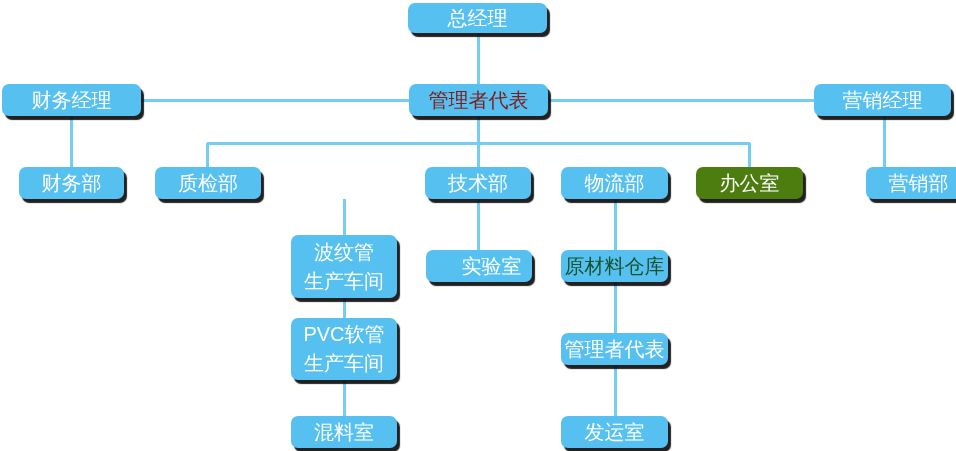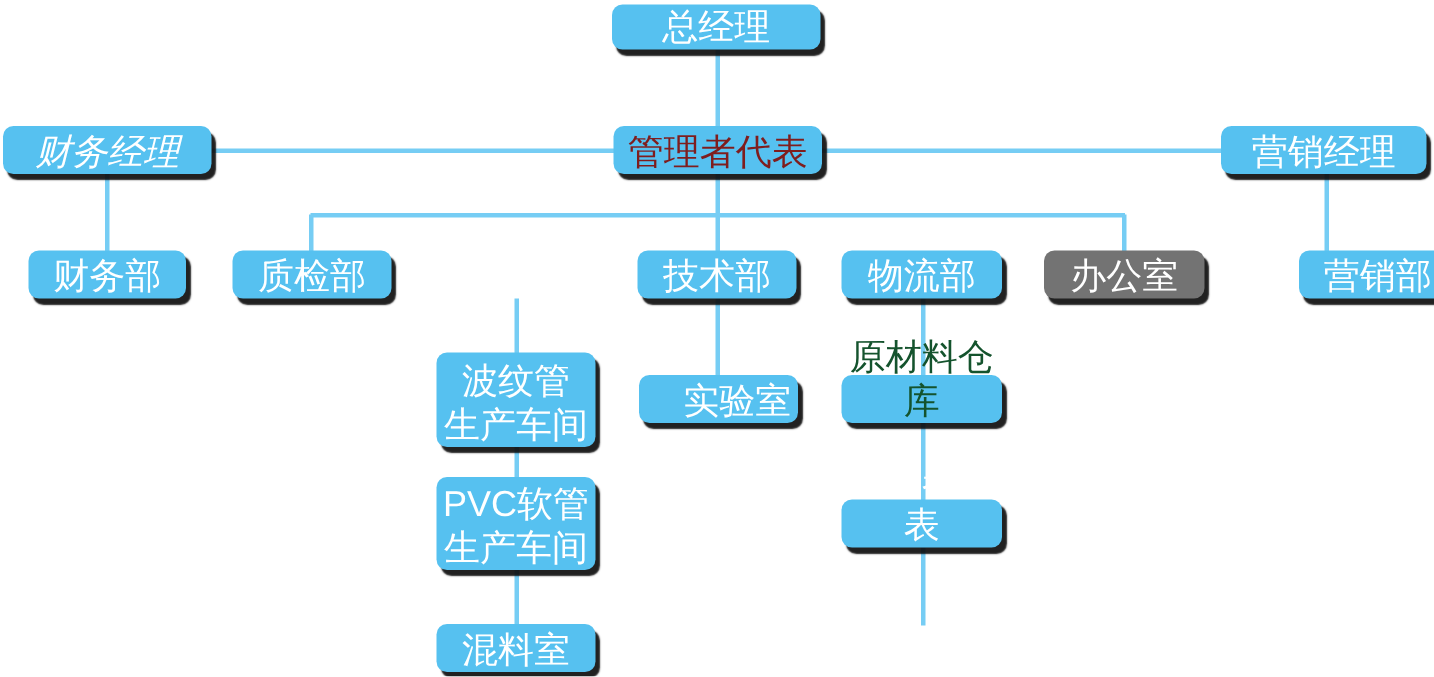--- a/index.html
+++ b/index.html
@@ -12,26 +12,26 @@
     position: relative;
     width: 956px;
     height: 451px;
     background: #ffffff;
     overflow: hidden;
   }
   .node {
     position: absolute;
     z-index: 2;
     display: flex;
-    align-items: flex-end;
+    align-items: center;
     justify-content: center;
     text-align: center;
     border-radius: 7px;
     color: #ffffff;
-    font-size: 24px;
+    font-size: 20px;
     line-height: 29px;
     white-space: pre-line;
     box-shadow: 3px 4px 1px rgba(14, 14, 14, 0.92);
     box-sizing: border-box;
   }
   .edge {
     position: absolute;
     z-index: 1;
   }
 </style>
@@ -50,29 +50,30 @@
     <div class="edge" style="background: rgb(118, 205, 244); left: 747.5px; top: 143px; width: 3px; height: 25px;"></div>
     <div class="edge" style="background: rgb(118, 205, 244); left: 342.5px; top: 199px; width: 3px; height: 37px;"></div>
     <div class="edge" style="background: rgb(118, 205, 244); left: 476.5px; top: 199px; width: 3px; height: 52px;"></div>
     <div class="edge" style="background: rgb(118, 205, 244); left: 613.5px; top: 199px; width: 3px; height: 52px;"></div>
     <div class="edge" style="background: rgb(118, 205, 244); left: 342.5px; top: 297px; width: 3px; height: 22px;"></div>
     <div class="edge" style="background: rgb(118, 205, 244); left: 613.5px; top: 282px; width: 3px; height: 52px;"></div>
     <div class="edge" style="background: rgb(118, 205, 244); left: 342.5px; top: 380px; width: 3px; height: 37px;"></div>
     <div class="edge" style="background: rgb(118, 205, 244); left: 613.5px; top: 365px; width: 3px; height: 52px;"></div>
     <div class="node" style="left: 408px; top: 3px; width: 139px; height: 30px; background: rgb(86, 193, 240); color: rgb(255, 255, 255);"><span>总经理</span></div>
     <div class="node" style="left: 409px; top: 84px; width: 139px; height: 32px; background: rgb(86, 193, 240); color: #7f1d1d;"><span>管理者代表</span></div>
-    <div class="node" style="left: 2px; top: 84px; width: 139px; height: 32px; background: rgb(86, 193, 240); color: rgb(255, 255, 255); font-style: italic;"><span>财务经理</span></div>
+    <div class="node" style="left: 2px; top: 84px; width: 139px; height: 32px; background: rgb(86, 193, 240); color: rgb(255, 255, 255);"><span>财务经理</span></div>
     <div class="node" style="left: 814px; top: 84px; width: 137px; height: 32px; background: rgb(86, 193, 240); color: rgb(255, 255, 255);"><span>营销经理</span></div>
     <div class="node" style="left: 19px; top: 167px; width: 105px; height: 32px; background: rgb(86, 193, 240); color: rgb(255, 255, 255);"><span>财务部</span></div>
     <div class="node" style="left: 155px; top: 167px; width: 106px; height: 32px; background: rgb(86, 193, 240); color: rgb(255, 255, 255);"><span>质检部</span></div>
     <div class="node" style="left: 425px; top: 167px; width: 106px; height: 32px; background: rgb(86, 193, 240); color: rgb(255, 255, 255);"><span>技术部</span></div>
     <div class="node" style="left: 561px; top: 167px; width: 107px; height: 32px; background: rgb(86, 193, 240); color: rgb(255, 255, 255);"><span>物流部</span></div>
-    <div class="node" style="left: 696px; top: 167px; width: 107px; height: 32px; background: #737373; color: rgb(255, 255, 255);"><span>办公室</span></div>
+    <div class="node" style="left: 696px; top: 167px; width: 107px; height: 32px; background: #4d7c0f; color: rgb(255, 255, 255);"><span>办公室</span></div>
     <div class="node" style="left: 833px; top: 167px; width: 105px; height: 32px; background: rgb(86, 193, 240); color: rgb(255, 255, 255); margin-left: 33px;"><span>营销部</span></div>
     <div class="node" style="left: 291px; top: 235px; width: 106px; height: 63px; background: rgb(86, 193, 240); color: rgb(255, 255, 255);"><span>波纹管
 生产车间</span></div>
     <div class="node" style="left: 426px; top: 250px; width: 106px; height: 32px; background: rgb(86, 193, 240); color: rgb(255, 255, 255); padding-left: 25px;"><span>实验室</span></div>
     <div class="node" style="left: 561px; top: 250px; width: 107px; height: 32px; background: rgb(86, 193, 240); color: #14532d;"><span>原材料仓库</span></div>
     <div class="node" style="left: 291px; top: 318px; width: 106px; height: 62px; background: rgb(86, 193, 240); color: rgb(255, 255, 255);"><span>PVC软管
 生产车间</span></div>
     <div class="node" style="left: 561px; top: 333px; width: 107px; height: 32px; background: rgb(86, 193, 240); color: rgb(255, 255, 255);"><span>管理者代表</span></div>
     <div class="node" style="left: 291px; top: 416px; width: 106px; height: 32px; background: rgb(86, 193, 240); color: rgb(255, 255, 255);"><span>混料室</span></div>
+    <div class="node" style="left: 561px; top: 416px; width: 107px; height: 32px; background: rgb(86, 193, 240); color: rgb(255, 255, 255);"><span>发运室</span></div>
   </div>
 
 </body></html>

